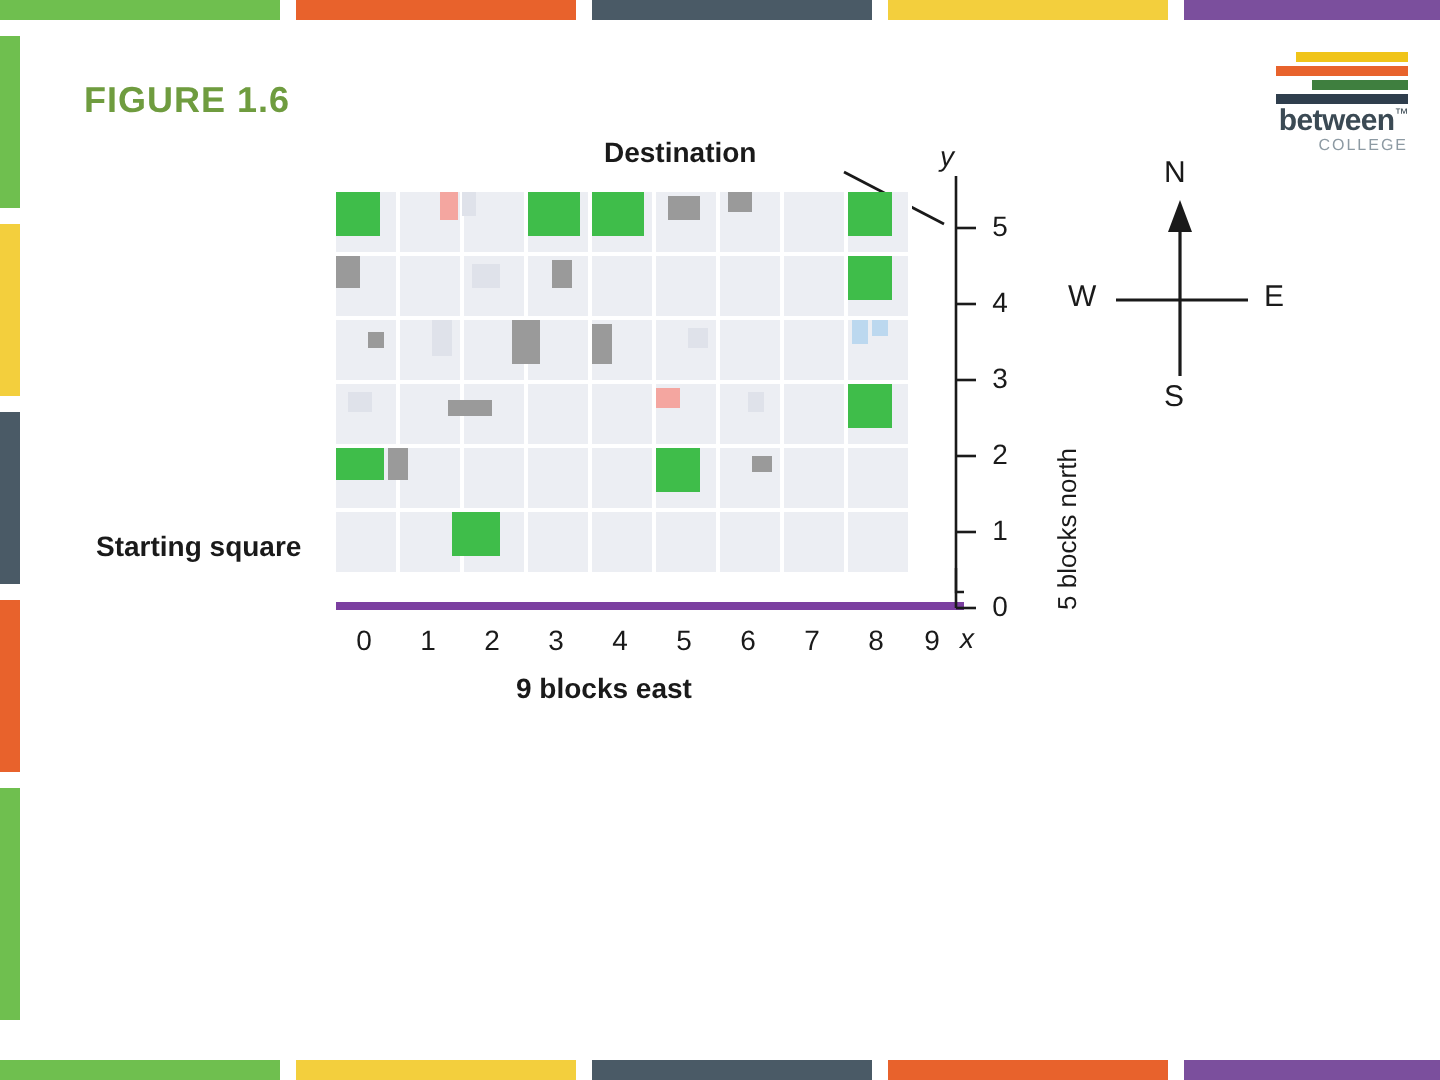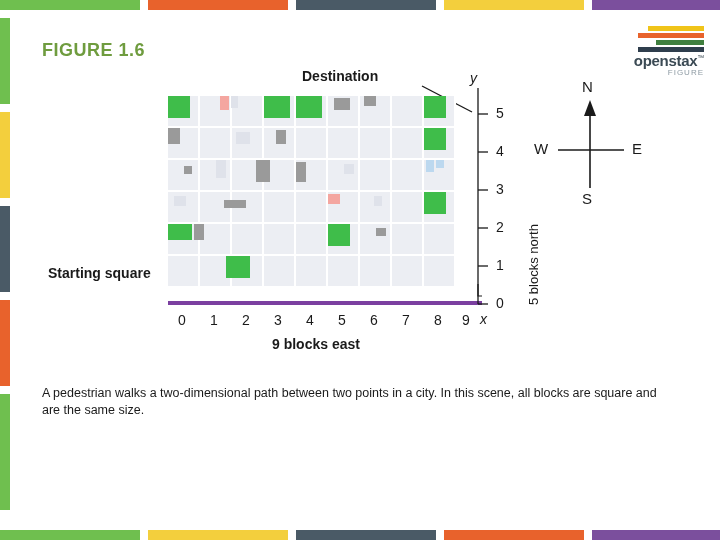--- a/index.html
+++ b/index.html
@@ -200,22 +200,22 @@
 
   <div class="fig-title">FIGURE 1.6</div>
 
   <div class="logo">
     <div class="logo-bars">
       <div class="logo-bar" style="width:56px; background:#f0c419;"></div>
       <div class="logo-bar" style="width:66px; background:#e8632c;"></div>
       <div class="logo-bar" style="width:48px; background:#3f7f3f;"></div>
       <div class="logo-bar" style="width:66px; background:#2f3e4d;"></div>
     </div>
-    <div class="logo-word"><span>openstax</span><span class="logo-tm">™</span></div>
-    <div class="logo-college">FIGURE</div>
+    <div class="logo-word"><span>between</span><span class="logo-tm">™</span></div>
+    <div class="logo-college">COLLEGE</div>
   </div>
 
   <div id="figure">
 
     <div class="caption-strong" style="left:262px; top:8px;">Destination</div>
 
     <svg style="position:absolute; left:380px; top:22px;" width="60" height="34">
       <line x1="2" y1="4" x2="52" y2="30" stroke="#1a1a1a" stroke-width="1.4"></line>
     </svg>
 
@@ -357,30 +357,29 @@
     <div class="axis-num" style="left:198px; top:252px;">2</div>
     <div class="axis-num" style="left:230px; top:252px;">3</div>
     <div class="axis-num" style="left:262px; top:252px;">4</div>
     <div class="axis-num" style="left:294px; top:252px;">5</div>
     <div class="axis-num" style="left:326px; top:252px;">6</div>
     <div class="axis-num" style="left:358px; top:252px;">7</div>
     <div class="axis-num" style="left:390px; top:252px;">8</div>
     <div class="axis-num" style="left:418px; top:252px;">9</div>
     <div class="axis-letter" style="left:440px; top:251px;">x</div>
 
-    <div class="caption-strong" style="left:218px; top:276px;margin-left:14px;">9 blocks east</div>
+    <div class="caption-strong" style="left:218px; top:276px;">9 blocks east</div>
 
     <div id="compass">
       <svg style="position:absolute; left:0; top:0;" width="140" height="130">
         <line x1="70" y1="30" x2="70" y2="110" stroke="#1a1a1a" stroke-width="1.6"></line>
         <line x1="38" y1="72" x2="104" y2="72" stroke="#1a1a1a" stroke-width="1.6"></line>
         <polygon points="70,22 64,38 76,38" fill="#1a1a1a"></polygon>
       </svg>
       <div class="comp-letter" style="left:62px; top:0px;">N</div>
       <div class="comp-letter" style="left:62px; top:112px;">S</div>
       <div class="comp-letter" style="left:112px; top:62px;">E</div>
       <div class="comp-letter" style="left:14px;  top:62px;">W</div>
     </div>
   </div>
 
-  <div class="body-text">A pedestrian walks a two-dimensional path between two points in a city. In this scene, all blocks are square and are the same size.</div>
 
 </div>
 
 </body></html>

